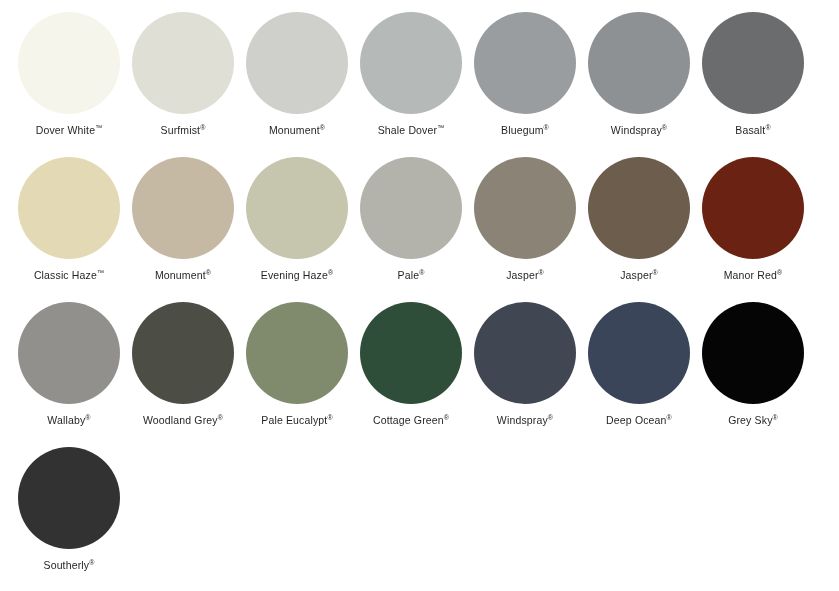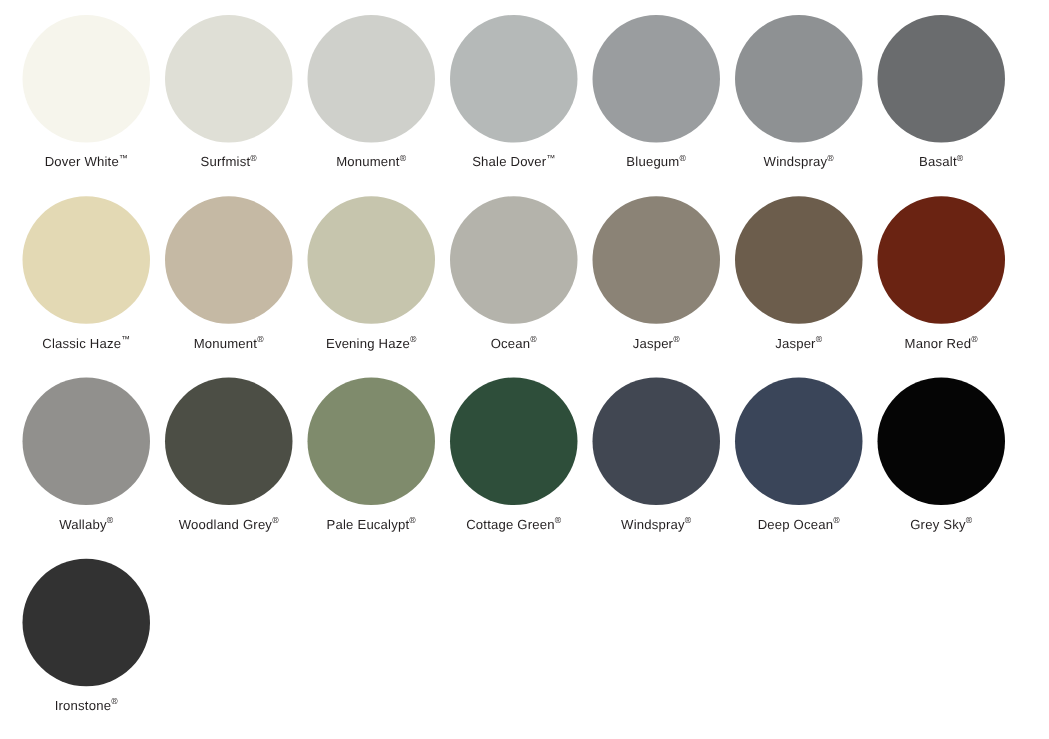--- a/index.html
+++ b/index.html
@@ -87,21 +87,21 @@
     <div class="swatch-cell">
       <div class="swatch-disc" style="background: rgb(197, 185, 164);"></div>
       <div class="swatch-label"><span>Monument</span><span class="tm-mark">®</span></div>
     </div>
     <div class="swatch-cell">
       <div class="swatch-disc" style="background: rgb(198, 197, 173);"></div>
       <div class="swatch-label"><span>Evening Haze</span><span class="tm-mark">®</span></div>
     </div>
     <div class="swatch-cell">
       <div class="swatch-disc" style="background: rgb(180, 179, 171);"></div>
-      <div class="swatch-label"><span>Ocean</span><span class="tm-mark">®</span></div>
+      <div class="swatch-label"><span>Pale</span><span class="tm-mark">®</span></div>
     </div>
     <div class="swatch-cell">
       <div class="swatch-disc" style="background: rgb(139, 131, 118);"></div>
       <div class="swatch-label"><span>Jasper</span><span class="tm-mark">®</span></div>
     </div>
     <div class="swatch-cell">
       <div class="swatch-disc" style="background: rgb(108, 93, 76);"></div>
       <div class="swatch-label"><span>Jasper</span><span class="tm-mark">®</span></div>
     </div>
     <div class="swatch-cell">
@@ -131,15 +131,15 @@
     <div class="swatch-cell">
       <div class="swatch-disc" style="background: rgb(58, 69, 89);"></div>
       <div class="swatch-label"><span>Deep Ocean</span><span class="tm-mark">®</span></div>
     </div>
     <div class="swatch-cell">
       <div class="swatch-disc" style="background: rgb(5, 5, 5);"></div>
       <div class="swatch-label"><span>Grey Sky</span><span class="tm-mark">®</span></div>
     </div>
     <div class="swatch-cell">
       <div class="swatch-disc" style="background: rgb(50, 50, 50);"></div>
-      <div class="swatch-label"><span>Ironstone</span><span class="tm-mark">®</span></div>
+      <div class="swatch-label"><span>Southerly</span><span class="tm-mark">®</span></div>
     </div>
   </div>
 
 </body></html>

